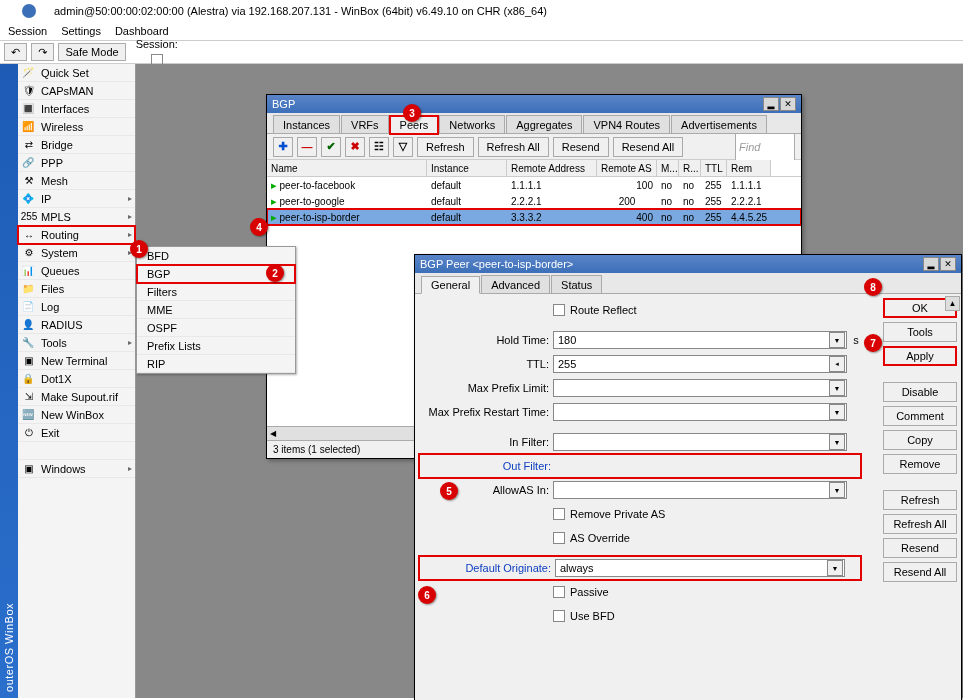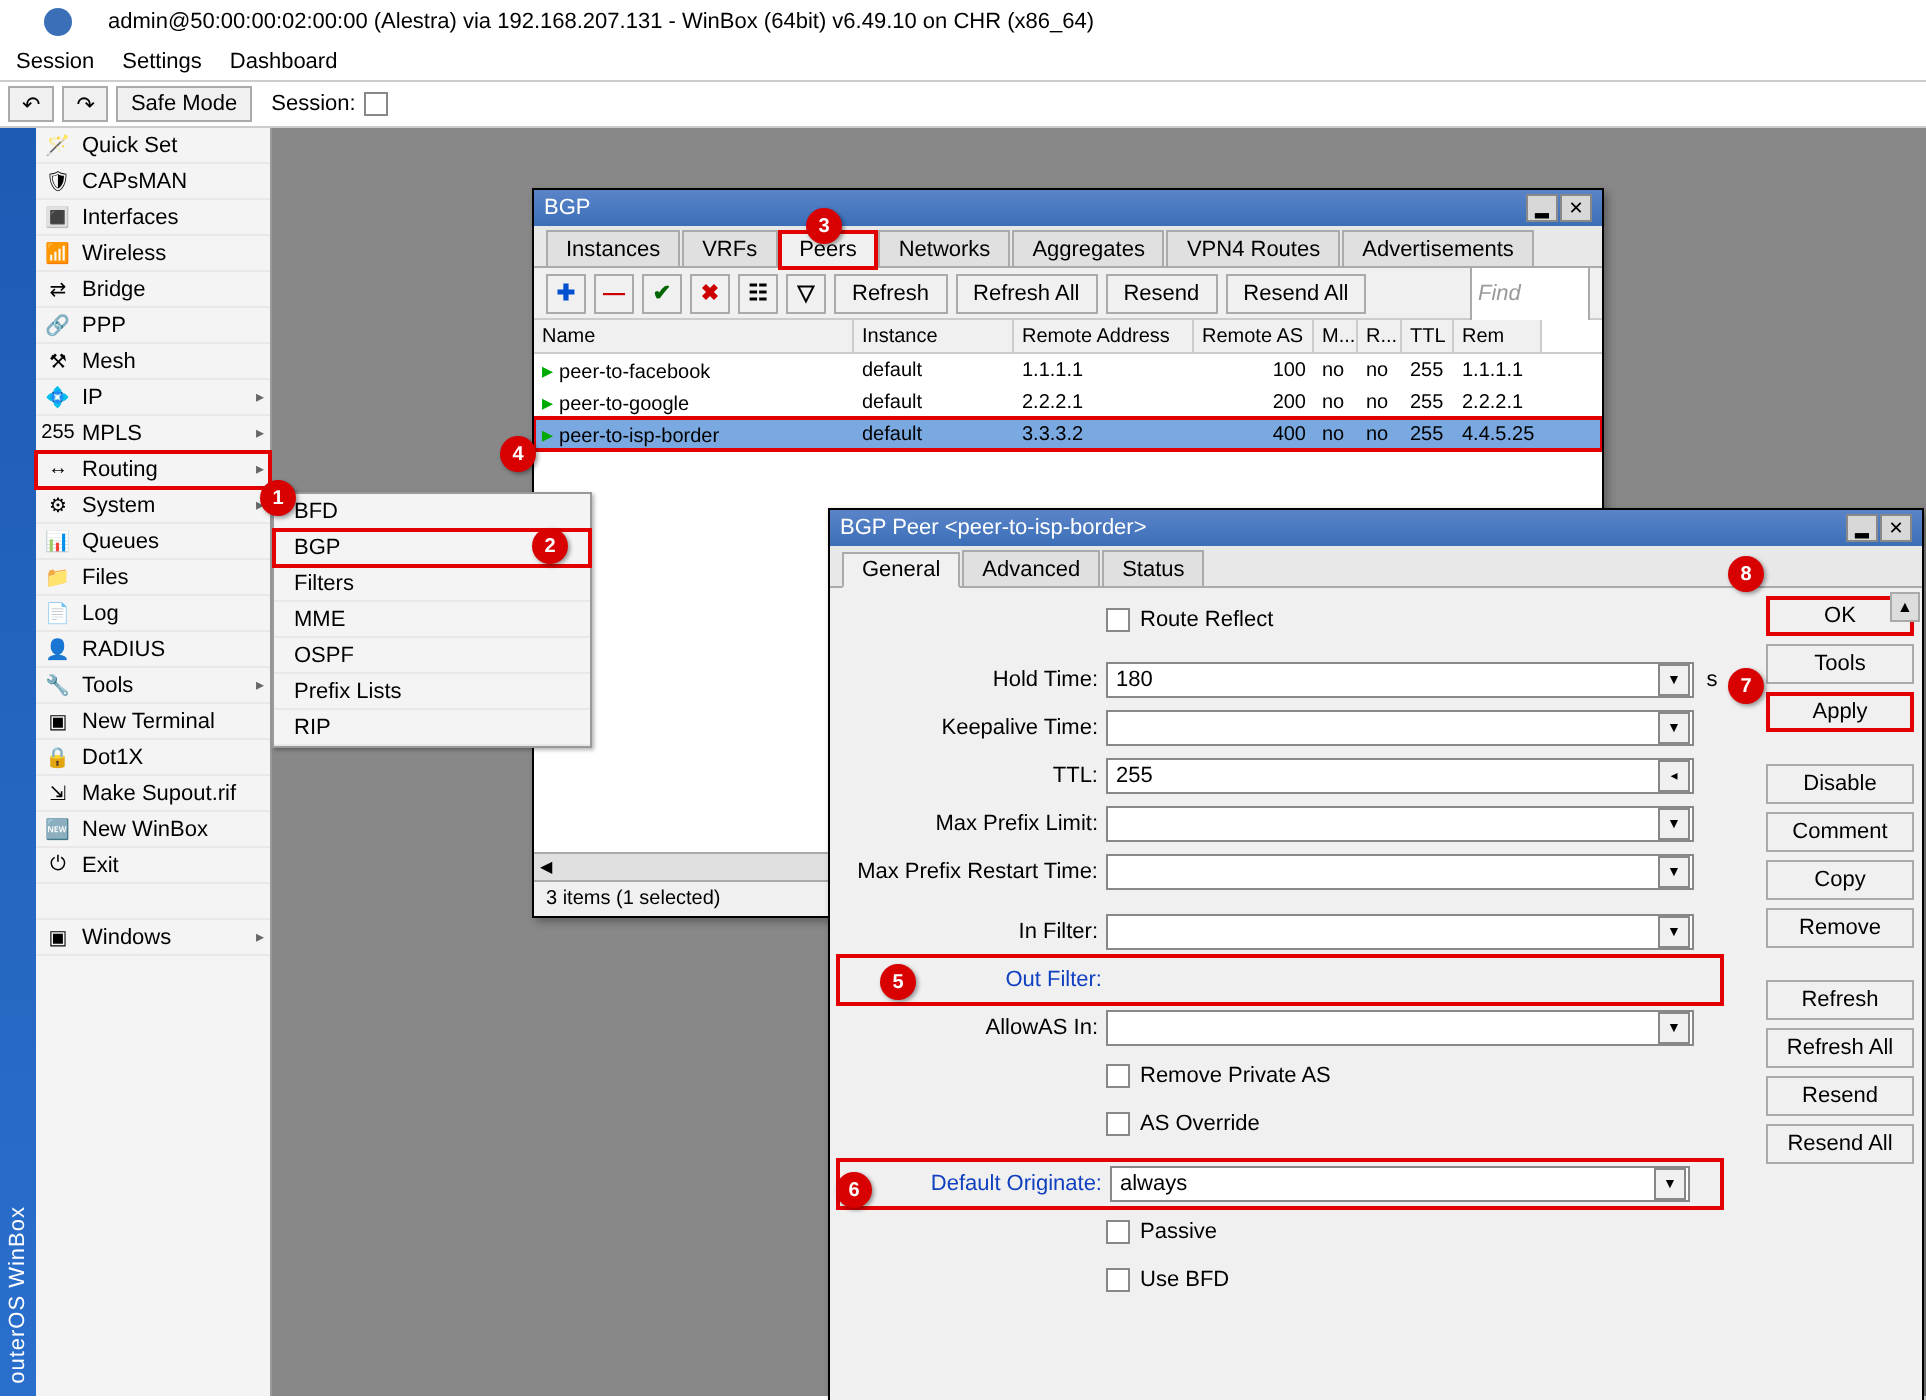--- a/index.html
+++ b/index.html
@@ -3,21 +3,21 @@
 <meta charset="utf-8">
 <style>
 *{margin:0;padding:0;box-sizing:border-box;font-family:Tahoma,sans-serif;font-size:11px;}
 body{background:#fff;width:963px;height:700px;overflow:hidden;position:relative;}
 .titlebar{height:22px;display:flex;align-items:center;padding:0 22px;color:#000;gap:12px;}
 .titlebar .ico{width:14px;height:14px;border-radius:50%;background:#3b6fb8;margin-right:6px;display:flex;align-items:center;justify-content:center;}
 .menubar{height:18px;display:flex;align-items:center;padding:0 8px;gap:14px;}
 .menubar span{cursor:default;}
 .toolbar{height:24px;border-top:1px solid #ccc;border-bottom:1px solid #ccc;display:flex;align-items:center;padding:0 4px;gap:4px;}
 .toolbar .btn{border:1px solid #aaa;background:#f0f0f0;height:18px;padding:0 6px;display:flex;align-items:center;}
-.toolbar .sess{margin-left:6px;display:flex;align-items:center;gap:4px;}
+.toolbar .sess{margin-left:6px;display:flex;align-items:center;gap:4px;flex-direction:column;}
 .toolbar .sess .box{width:12px;height:12px;border:1px solid #888;}
 .main{display:flex;height:634px;}
 .leftstrip{width:18px;background:linear-gradient(180deg,#1d5bb5,#2a6fcc);color:#fff;display:flex;align-items:flex-end;justify-content:center;}
 .leftstrip .vt{writing-mode:vertical-rl;transform:rotate(180deg);padding:6px 0;font-size:11px;letter-spacing:0.5px;}
 .sidebar{width:118px;background:#f4f4f4;border-right:1px solid #999;}
 .sidebar .item{height:18px;display:flex;align-items:center;padding:0 4px;gap:5px;border-bottom:1px solid #e8e8e8;position:relative;}
 .sidebar .item .ic{width:14px;height:14px;display:flex;align-items:center;justify-content:center;font-size:10px;}
 .sidebar .item .ar{position:absolute;right:3px;font-size:8px;color:#666;}
 .sidebar .item.hl{outline:2px solid #e30000;outline-offset:-1px;}
 .workspace{flex:1;background:#888;position:relative;}
@@ -249,21 +249,21 @@
               <div class="gc" style="width: 60px; text-align: right;">100</div>
               <div class="gc" style="width: 22px;">no</div>
               <div class="gc" style="width: 22px;">no</div>
               <div class="gc" style="width: 26px;">255</div>
               <div class="gc" style="width: 44px;">1.1.1.1</div>
             </div>
             <div class="gridr">
               <div class="gc" style="width: 160px;"><span style="color:#0a0;margin-right:3px">▸</span>peer-to-google</div>
               <div class="gc" style="width: 80px;">default</div>
               <div class="gc" style="width: 90px;">2.2.2.1</div>
-              <div class="gc" style="width: 60px; text-align: right;">200</div>
+              <div class="gc" style="width: 60px; text-align: center;">200</div>
               <div class="gc" style="width: 22px;">no</div>
               <div class="gc" style="width: 22px;">no</div>
               <div class="gc" style="width: 26px;">255</div>
               <div class="gc" style="width: 44px;">2.2.2.1</div>
             </div>
             <div class="gridr sel hl">
               <div class="gc" style="width: 160px;"><span style="color:#0a0;margin-right:3px">▸</span>peer-to-isp-border</div>
               <div class="gc" style="width: 80px;">default</div>
               <div class="gc" style="width: 90px;">3.3.3.2</div>
               <div class="gc" style="width: 60px; text-align: right;">400</div>
@@ -304,28 +304,20 @@
               </div>
             </div>
           <div style="height:6px"></div>
           <div class="row">
               <span class="lbl">Hold Time:</span>
               <div class="inp">
                 <span>180</span>
                 <div class="dd">▼</div>
               </div>
               <span class="unit">s</span>
-            </div>
-          <div class="row">
-              <span class="lbl">Keepalive Time:</span>
-              <div class="inp">
-                <span></span>
-                <div class="dd">▼</div>
-              </div>
-              <span class="unit"></span>
             </div>
           <div class="row">
               <span class="lbl">TTL:</span>
               <div class="inp">
                 <span>255</span>
                 <div class="dd">◂</div>
               </div>
               <span class="unit"></span>
             </div>
           <div class="row">

